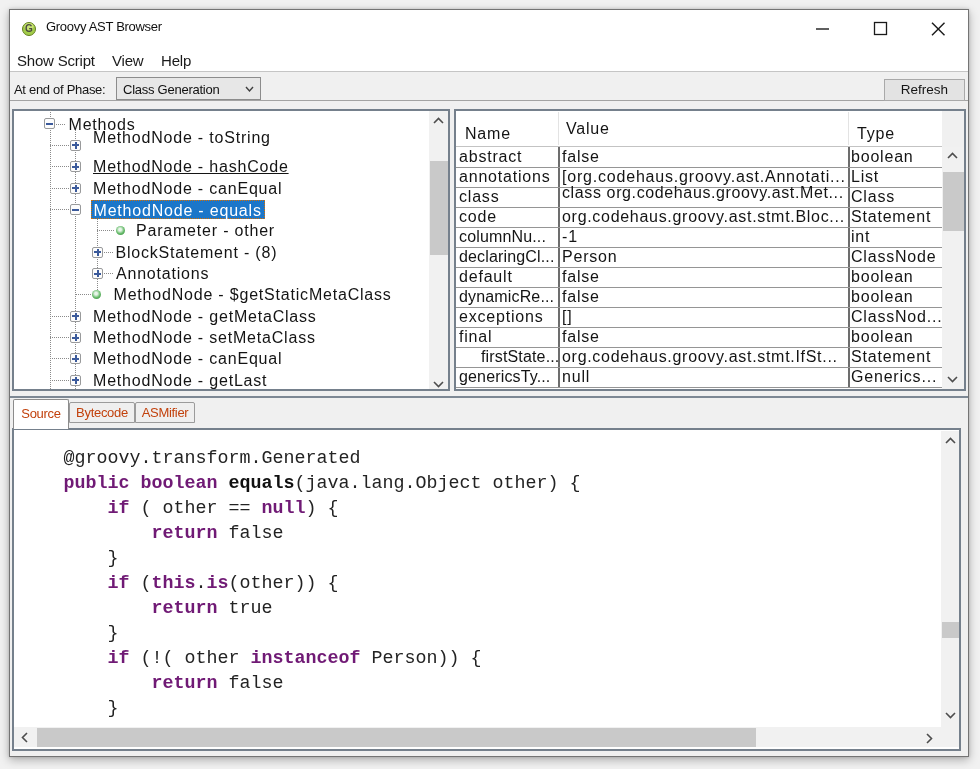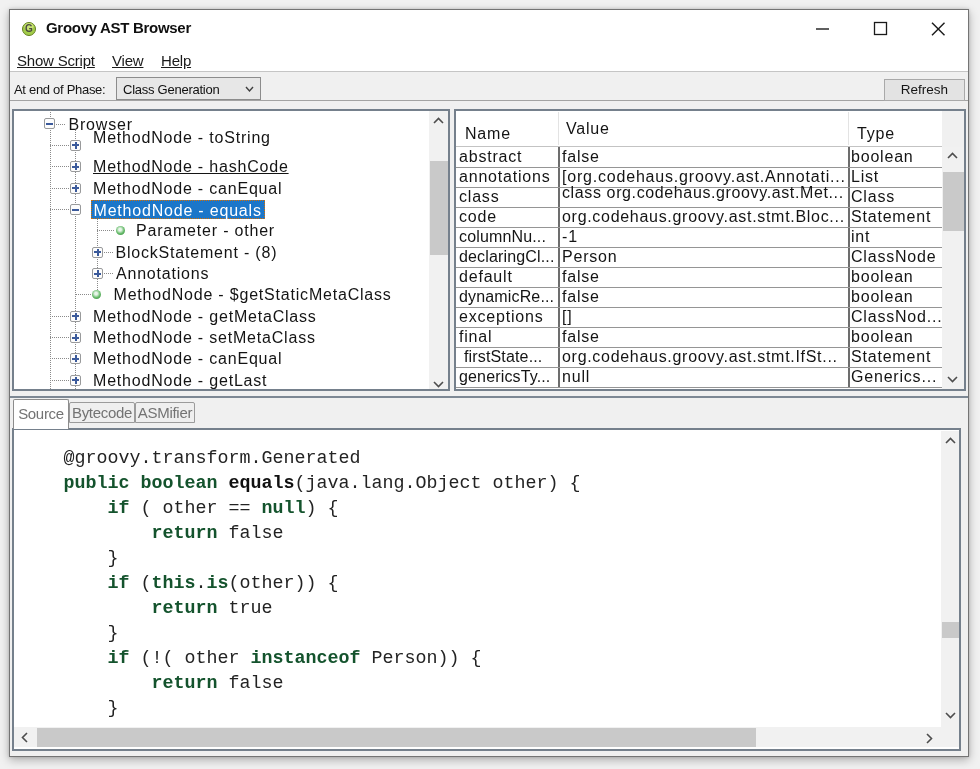--- a/index.html
+++ b/index.html
@@ -1,37 +1,37 @@
 <!DOCTYPE html>
 <html><head>
 <meta charset="utf-8">
 <style>
 * { margin:0; padding:0; box-sizing:border-box; }
 html,body { width:980px; height:769px; background:#f1f1f1; font-family:"Liberation Sans", sans-serif; position:relative; overflow:hidden; }
 .abs { position:absolute; }
 .win { left:9px; top:9px; width:960px; height:748px; background:#f0f0f0; border:1px solid #747474; box-shadow:0 3px 9px rgba(0,0,0,0.28), 0 0 3px rgba(0,0,0,0.15); }
 .titlemenu { left:10px; top:10px; width:958px; height:61px; background:#ffffff; }
-.title { left:46px; top:19px; font-size:15px; color:#101010; letter-spacing:-0.3px;font-weight:bold; }
-.menu { top:52px; font-size:15px; color:#1a1a1a; letter-spacing:-0.2px;text-decoration:underline; }
+.title { left:46px; top:19px; font-size:13px; color:#101010; letter-spacing:-0.3px; }
+.menu { top:52px; font-size:15px; color:#1a1a1a; letter-spacing:-0.2px; }
 .menudiv { left:10px; top:71px; width:958px; height:1px; background:#c5c5c5; }
 .toolbar { left:10px; top:72px; width:958px; height:29px; background:#f0f0f0; border-bottom:1px solid #a3a3a3; }
 .tlabel { left:14px; top:82px; font-size:13px; letter-spacing:-0.3px; color:#151515; }
 .combo { left:116px; top:77px; width:145px; height:23px; background:#e7e7e7; border:1px solid #8c8c8c; }
 .combotext { left:123px; top:82px; font-size:13px; letter-spacing:-0.25px; color:#101010; }
 .refresh { left:884px; top:79px; width:81px; height:22px; background:#e3e3e3; border:1px solid #a9a9a9; text-align:center; font-size:13.5px; color:#151515; line-height:20px; }
 .panel { background:#ffffff; border:2px solid #75808c; }
 .treepanel { left:12px; top:109px; width:438px; height:282px; }
 .tablepanel { left:454px; top:109px; width:512px; height:282px; }
 .hsep { left:10px; top:396px; width:958px; height:1.5px; background:#7d8894; }
-.tab { position:absolute; font-size:15px; letter-spacing:-0.3px; color:#737373; text-align:center; }
+.tab { position:absolute; font-size:13px; letter-spacing:-0.3px; color:#c2410c; text-align:center; }
 .tabactive { left:13px; top:399px; width:56px; height:30px; background:#fff; border:1px solid #8c8c8c; border-bottom:none; border-radius:2px 2px 0 0; line-height:27px; z-index:3; }
 .tabin { top:402px; height:21px; background:#efefef; border:1px solid #9b9b9b; border-radius:2px 2px 0 0; line-height:20px; z-index:2; }
 .codepanel { left:12px; top:428px; width:949px; height:323px; background:#fff; border:2px solid #75808c; }
 pre.code { position:absolute; left:0px; top:445.5px; font-family:"Liberation Mono", monospace; font-size:18.33px; line-height:25px; color:#232323; }
-pre.code b { font-weight:bold; color:#14532d; }
+pre.code b { font-weight:bold; color:#701a75; }
 pre.code b.blk { color:#111111; }
 .sb { background:#f1f1f1; }
 .sbthumb { background:#c9c9c9; }
 svg.glyph { position:absolute; overflow:visible; }
 .trow { position:absolute; font-size:16px; color:#141414; white-space:pre; letter-spacing:0.8px; line-height:19px;}
 .cell { position:absolute; font-size:16px; color:#141414; white-space:pre; overflow:hidden; letter-spacing:0.8px; line-height:19px;}
 .gridv { position:absolute; width:1px; background:#6d6d6d; }
 .gridh { position:absolute; height:1px; background:#959595; }
 .dotv { position:absolute; width:1px; background-image:repeating-linear-gradient(to bottom,#8a8a8a 0 1px,transparent 1px 2px); }
 .doth { position:absolute; height:1px; background-image:repeating-linear-gradient(to right,#8a8a8a 0 1px,transparent 1px 2px); }
@@ -130,21 +130,21 @@
       <span class="v"></span>
     </div>
   <div class="hbox" style="left:70px; top:374.5px;">
       <span class="h"></span>
       <span class="v"></span>
     </div>
 
   <div class="leaf" style="left:116px; top:226px;"></div>
   <div class="leaf" style="left:91.5px; top:290px;"></div>
 
-  <div class="trow" style="left:68.5px; top:114.5px;">Browser</div>
+  <div class="trow" style="left:68.5px; top:114.5px;">Methods</div>
   <div class="trow" style="left:93px; top:128px;">MethodNode - toString</div>
   <div class="trow" style="left:93px; top:157px;text-decoration:underline;">MethodNode - hashCode</div>
   <div class="trow" style="left:93px; top:178.5px;">MethodNode - canEqual</div>
   <div class="trow" style="left:90.5px; top:199.5px; background:#1b76c9; color:#fff; border:1px dotted #d86f00; padding:0px 2px 0px 2px; height:19.5px;">MethodNode - equals</div>
   <div class="trow" style="left:136px; top:221px;">Parameter - other</div>
   <div class="trow" style="left:115.5px; top:242.5px;">BlockStatement - (8)</div>
   <div class="trow" style="left:116px; top:264px;">Annotations</div>
   <div class="trow" style="left:113.5px; top:285px;">MethodNode - $getStaticMetaClass</div>
   <div class="trow" style="left:93px; top:306.5px;">MethodNode - getMetaClass</div>
   <div class="trow" style="left:93px; top:328px;">MethodNode - setMetaClass</div>
@@ -212,21 +212,21 @@
       <div class="cell" style="left:851px; top:267px;">boolean</div>
   <div class="cell" style="left:459px; top:287px; letter-spacing:0.15px;">dynamicRe...</div>
       <div class="cell" style="left:562px; top:287px;">false</div>
       <div class="cell" style="left:851px; top:287px;">boolean</div>
   <div class="cell" style="left:459px; top:307px;">exceptions</div>
       <div class="cell" style="left:562px; top:307px;">[]</div>
       <div class="cell" style="left:851px; top:307px;">ClassNod...</div>
   <div class="cell" style="left:459px; top:327px;">final</div>
       <div class="cell" style="left:562px; top:327px;">false</div>
       <div class="cell" style="left:851px; top:327px;">boolean</div>
-  <div class="cell" style="left:464px; top:347px; letter-spacing:0.15px;text-align:right;">firstState...</div>
+  <div class="cell" style="left:481px; top:347px; letter-spacing:0.15px;text-align:right;">firstState...</div>
       <div class="cell" style="left:562px; top:347px; letter-spacing:0.7px;">org.codehaus.groovy.ast.stmt.IfSt...</div>
       <div class="cell" style="left:851px; top:347px;">Statement</div>
   <div class="cell" style="left:459px; top:367px; letter-spacing:0.15px;">genericsTy...</div>
       <div class="cell" style="left:562px; top:367px;">null</div>
       <div class="cell" style="left:851px; top:367px;">Generics...</div>
   </div>
 
   <div class="abs" style="left:942px; top:111px; width:22px; height:35.5px; background:#f0f0f0;"></div>
   <div class="abs sb" style="left:942px; top:146.5px; width:21.5px; height:242.5px;"></div>
   <div class="abs sbthumb" style="left:942.5px; top:172px; width:21px; height:59px;"></div>

